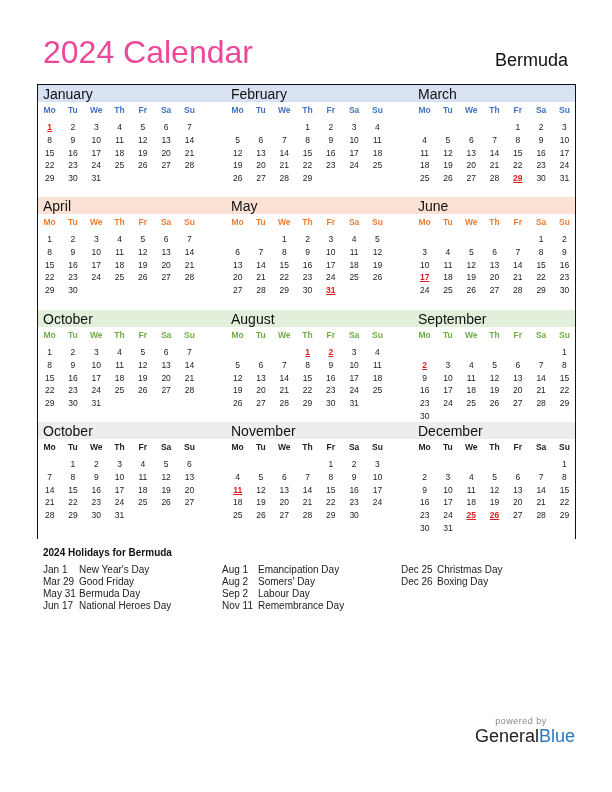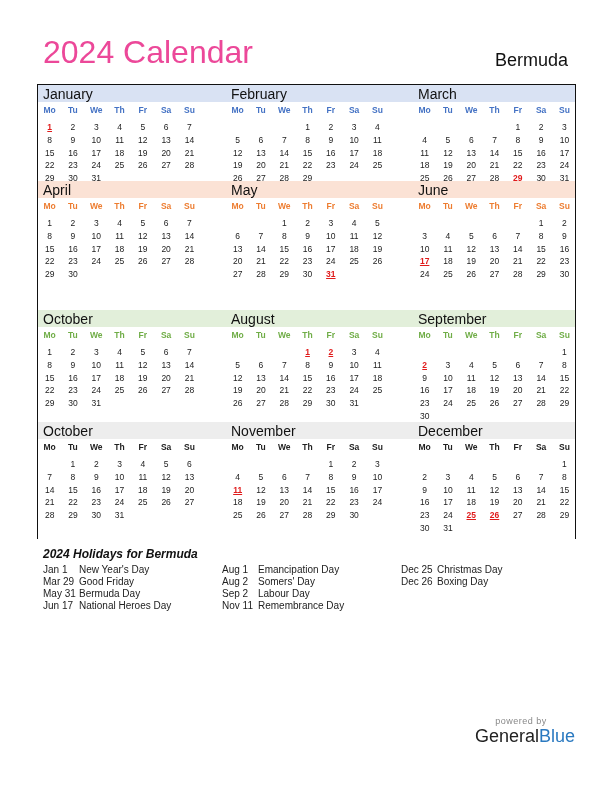--- a/index.html
+++ b/index.html
@@ -10,21 +10,21 @@
   .quarter { position: absolute; left: 0; width: 537px; }
   .qband { position: absolute; left: 0; top: 0; width: 537px; height: 17px; }
   .month { position: absolute; top: 0; width: 160px; }
   .month-name { position: absolute; left: 5px; top: 1px; font-size: 14px; color: #111; }
   .dow-row, .week-row { position: absolute; left: 0; height: 13px; display: flex; }
   .dow, .day { width: 23.3px; text-align: center; font-size: 8.5px; }
   .dow { font-weight: bold; font-family: "Liberation Sans", sans-serif; }
   .day { color: #222; }
   .day.holiday { color: #e01b1b; font-weight: bold; text-decoration: underline; }
   .dow-row::before { content: ""; }
-  .holidays-title { position: absolute; left: 43px; top: 547px; font-size: 12px; font-weight: bold; color: #111; font-style: italic; }
+  .holidays-title { position: absolute; left: 43px; top: 547px; font-size: 10px; font-weight: bold; color: #111; }
   .hol-col { position: absolute; top: 564px; }
   .hol-item { display: flex; font-size: 10px; height: 12px; line-height: 12px; color: #222; }
   .hol-date { width: 36px; }
   .brand { position: absolute; left: 475px; top: 716px; width: 92px; text-align: center; }
   .powered { font-size: 9px; color: #888; letter-spacing: 0.5px; }
   .brand-name { font-size: 18px; color: #222; margin-top: 0px; }
   .brand-name .blue { color: #2a79c0; }
 </style>
 </head>
 <body>
@@ -200,21 +200,21 @@
           <div class="day">25</div>
           <div class="day">26</div>
           <div class="day">27</div>
           <div class="day">28</div>
           <div class="day holiday" style="color: rgb(224, 27, 27);">29</div>
           <div class="day">30</div>
           <div class="day">31</div>
         </div>
       </div>
     </div>
-    <div class="quarter" style="top: 96px; height: 136px;">
+    <div class="quarter" style="top: 112px; height: 136px;">
       <div class="qband" style="background: rgb(251, 226, 213);"></div>
       <div class="month" style="left: 0px;">
         <div class="month-name">April</div>
         <div class="dow-row" style="top: 20px;">
           <div class="dow" style="color: rgb(237, 125, 49);">Mo</div>
           <div class="dow" style="color: rgb(237, 125, 49);">Tu</div>
           <div class="dow" style="color: rgb(237, 125, 49);">We</div>
           <div class="dow" style="color: rgb(237, 125, 49);">Th</div>
           <div class="dow" style="color: rgb(237, 125, 49);">Fr</div>
           <div class="dow" style="color: rgb(237, 125, 49);">Sa</div>

